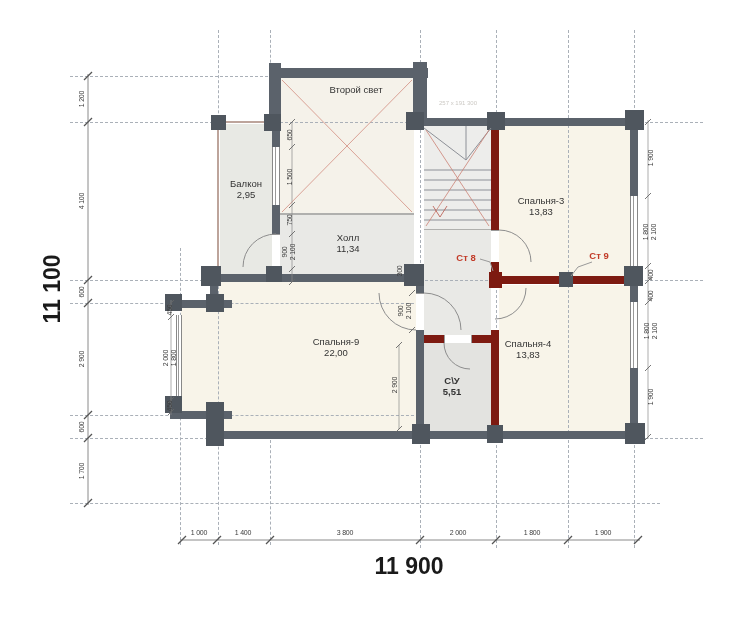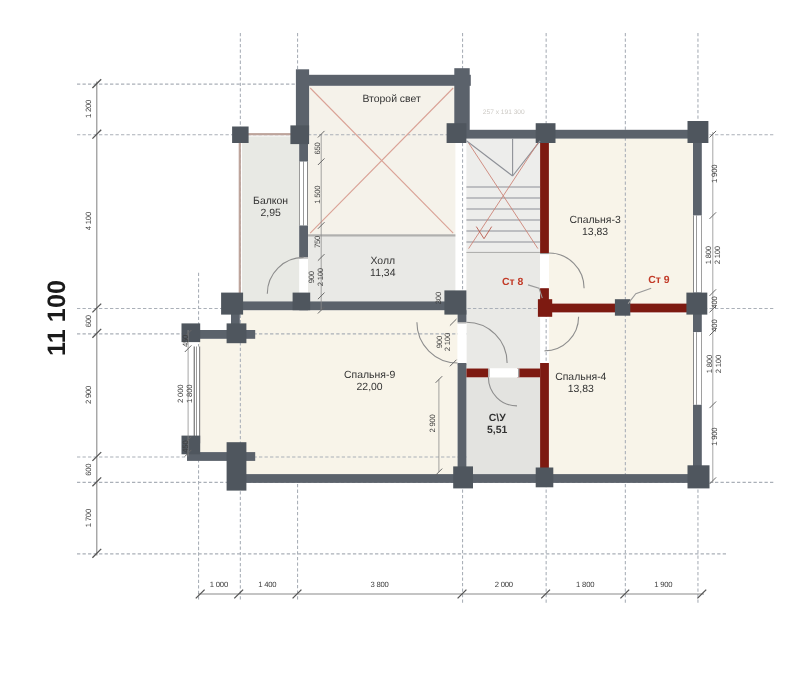--- a/index.html
+++ b/index.html
@@ -243,20 +243,21 @@
   <div class="d dv" style="left:81px;top:427px;">600</div>
   <div class="d dv" style="left:81px;top:471px;">1 700</div>
   <div class="total totalv" style="left:52px;top:289px;">11 100</div>
 
   <div class="d" style="left:199px;top:532px;">1 000</div>
   <div class="d" style="left:243px;top:532px;">1 400</div>
   <div class="d" style="left:345px;top:532px;">3 800</div>
   <div class="d" style="left:458px;top:532px;">2 000</div>
   <div class="d" style="left:532px;top:532px;">1 800</div>
   <div class="d" style="left:603px;top:532px;">1 900</div>
+  <div class="total" style="left:409px;top:566px;">11 900</div>
 
   <div class="d dv" style="left:650px;top:158px;">1 900</div>
   <div class="d dv" style="left:645px;top:232px;">1 800</div>
   <div class="d dv" style="left:653px;top:232px;">2 100</div>
   <div class="d dv" style="left:650px;top:275px;">400</div>
   <div class="d dv" style="left:650px;top:296px;">400</div>
   <div class="d dv" style="left:646px;top:331px;">1 800</div>
   <div class="d dv" style="left:654px;top:331px;">2 100</div>
   <div class="d dv" style="left:650px;top:397px;">1 900</div>
 

